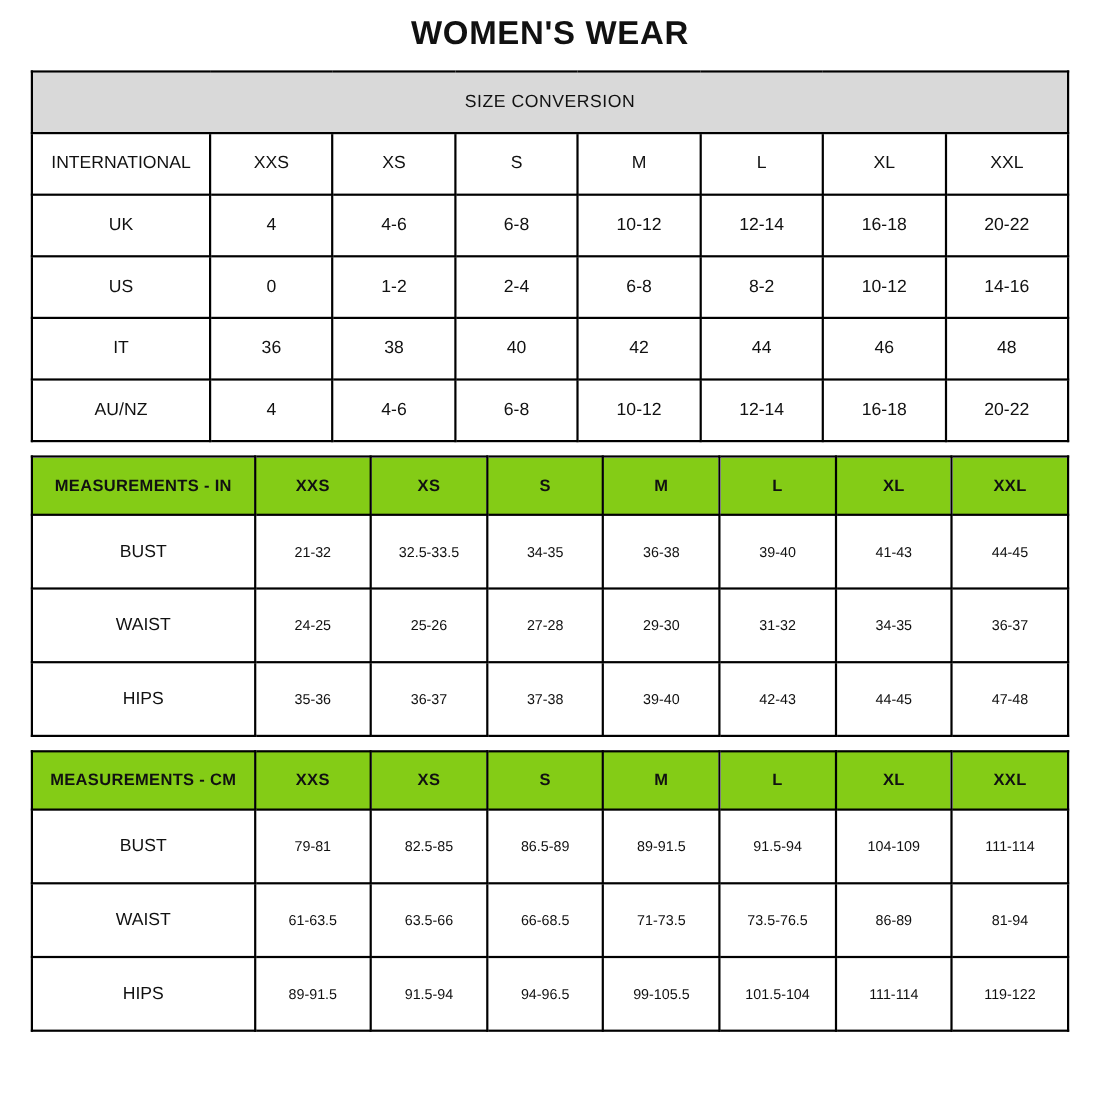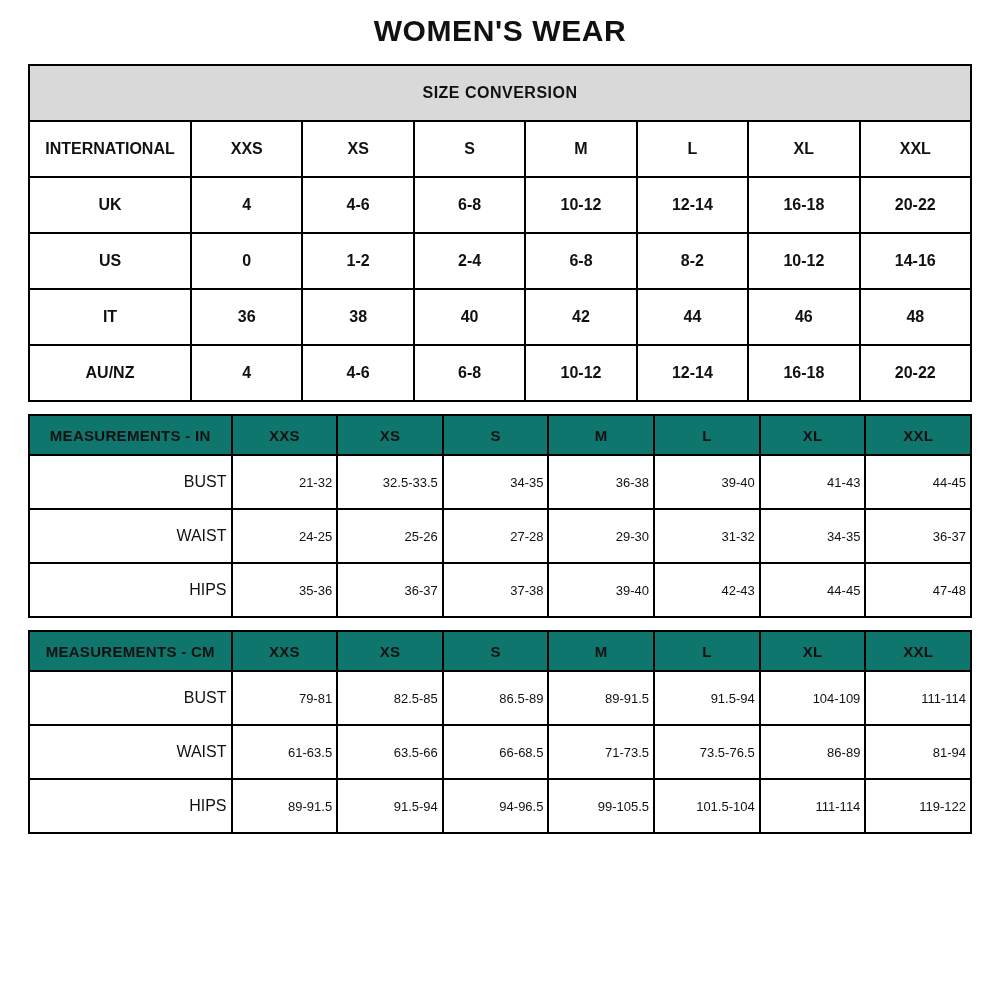--- a/index.html
+++ b/index.html
@@ -36,35 +36,34 @@
   .caption-cell {
     background: #d9d9d9;
     height: 46px;
     font-weight: 700;
     font-size: 15px;
     letter-spacing: 0.5px;
   }
   #size-table td {
     height: 56px;
     font-size: 16px;
-    font-weight: 700;
+    font-weight: 400;
   }
   
   .m-table thead th {
-    background: #0f766e;
-    height: 40px;
+    background: #84cc16;
+    height: 53px;
     font-weight: 700;
     font-size: 15px;
     letter-spacing: 0.3px;
   }
   .m-table tbody td {
-    height: 54px;
+    height: 67px;
     font-size: 13px;
     font-weight: 400;
-    text-align: right;
   }
   .m-table tbody td:first-child {
     font-size: 16px;
   }
 </style>
 </head>
 <body>
 
 <div class="page">
 

